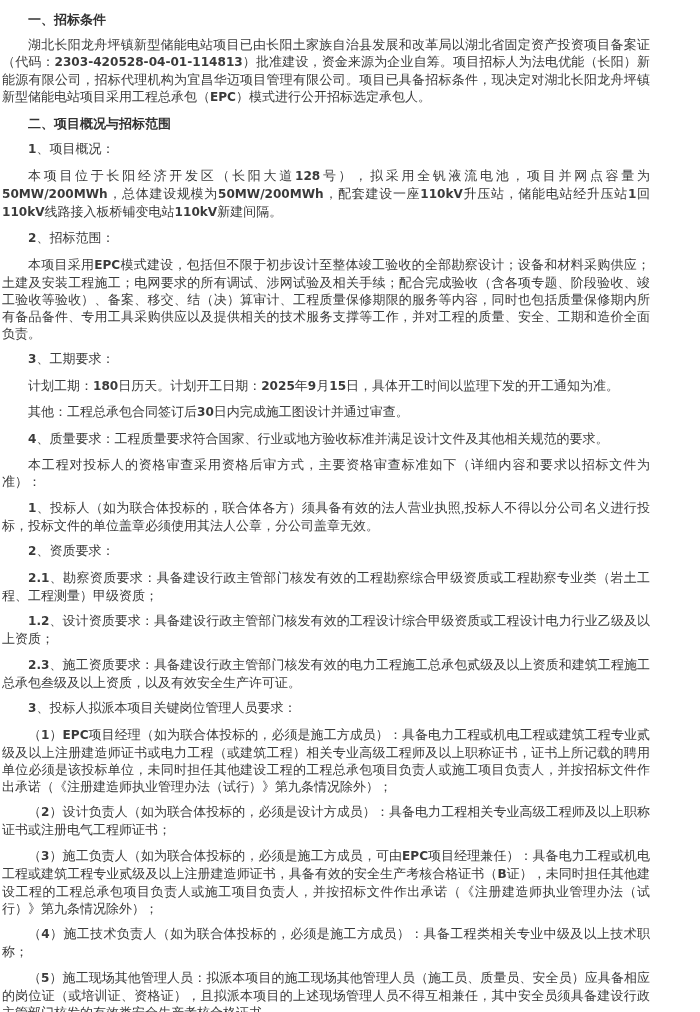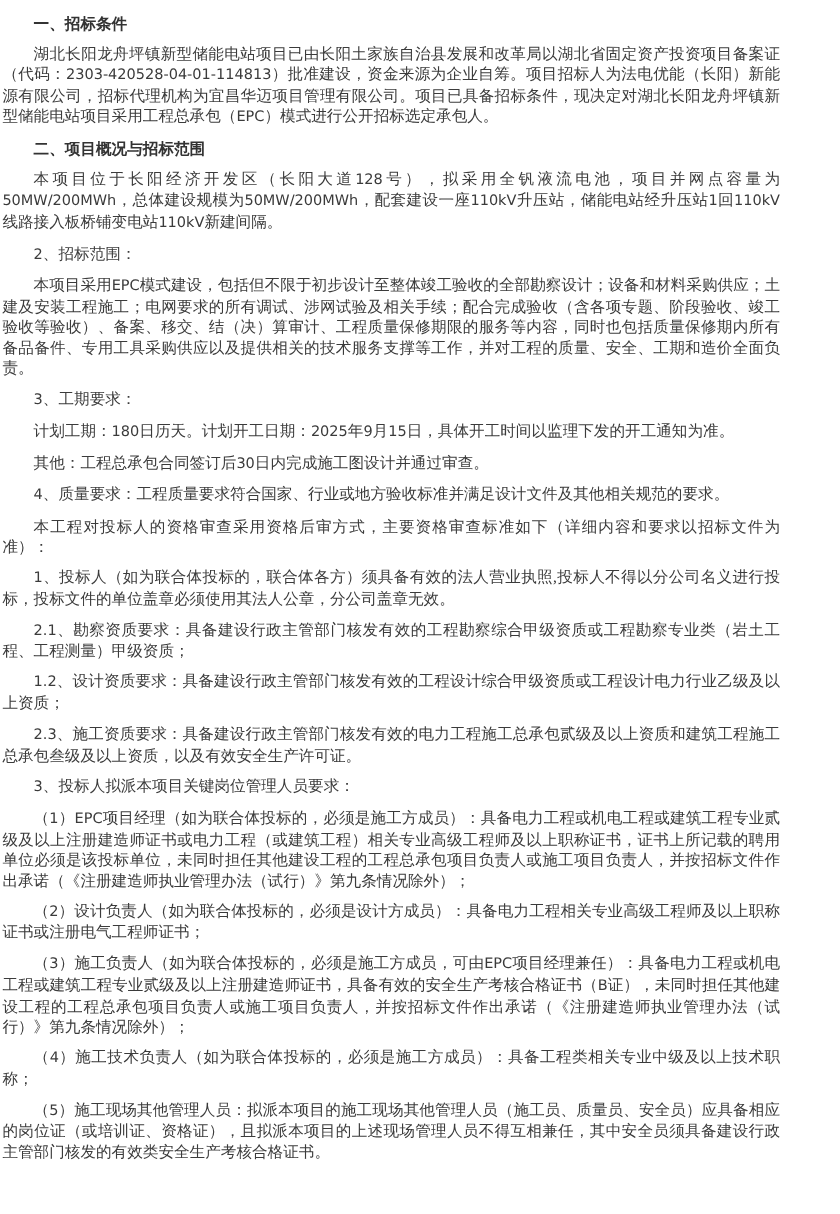--- a/index.html
+++ b/index.html
@@ -22,42 +22,44 @@
     margin: 8.5px 0;
     text-indent: 2em;
   }
   .doc p.h {
     font-weight: bold;
     color: #333333;
   }
   
   .doc .lt {
     font-family: "DejaVu Sans", "Liberation Sans", sans-serif;
-    font-weight: normal;
+    font-weight: bold;
     font-size: 0.93em;
     letter-spacing: 0;
   }
 </style>
 </head>
 <body>
 
 <div class="page">
   <div class="doc">
     <p class="h">一、招标条件</p>
     <p class="b">湖北长阳龙舟坪镇新型储能电站项目已由长阳土家族自治县发展和改革局以湖北省固定资产投资项目备案证（代码：<span class="lt">2303-420528-04-01-114813</span>）批准建设，资金来源为企业自筹。项目招标人为法电优能（长阳）新能源有限公司，招标代理机构为宜昌华迈项目管理有限公司。项目已具备招标条件，现决定对湖北长阳龙舟坪镇新型储能电站项目采用工程总承包（<span class="lt">EPC</span>）模式进行公开招标选定承包人。</p>
     <p class="h">二、项目概况与招标范围</p>
+    <p class="b"><span class="lt">1</span>、项目概况：</p>
     <p class="b">本项目位于长阳经济开发区（长阳大道<span class="lt">128</span>号），拟采用全钒液流电池，项目并网点容量为<span class="lt">50MW/200MWh</span>，总体建设规模为<span class="lt">50MW/200MWh</span>，配套建设一座<span class="lt">110kV</span>升压站，储能电站经升压站<span class="lt">1</span>回<span class="lt">110kV</span>线路接入板桥铺变电站<span class="lt">110kV</span>新建间隔。</p>
     <p class="b"><span class="lt">2</span>、招标范围：</p>
     <p class="b">本项目采用<span class="lt">EPC</span>模式建设，包括但不限于初步设计至整体竣工验收的全部勘察设计；设备和材料采购供应；土建及安装工程施工；电网要求的所有调试、涉网试验及相关手续；配合完成验收（含各项专题、阶段验收、竣工验收等验收）、备案、移交、结（决）算审计、工程质量保修期限的服务等内容，同时也包括质量保修期内所有备品备件、专用工具采购供应以及提供相关的技术服务支撑等工作，并对工程的质量、安全、工期和造价全面负责。</p>
     <p class="b"><span class="lt">3</span>、工期要求：</p>
     <p class="b">计划工期：<span class="lt">180</span>日历天。计划开工日期：<span class="lt">2025</span>年<span class="lt">9</span>月<span class="lt">15</span>日，具体开工时间以监理下发的开工通知为准。</p>
     <p class="b">其他：工程总承包合同签订后<span class="lt">30</span>日内完成施工图设计并通过审查。</p>
     <p class="b"><span class="lt">4</span>、质量要求：工程质量要求符合国家、行业或地方验收标准并满足设计文件及其他相关规范的要求。</p>
     <p class="b">本工程对投标人的资格审查采用资格后审方式，主要资格审查标准如下（详细内容和要求以招标文件为准）：</p>
     <p class="b"><span class="lt">1</span>、投标人（如为联合体投标的，联合体各方）须具备有效的法人营业执照,投标人不得以分公司名义进行投标，投标文件的单位盖章必须使用其法人公章，分公司盖章无效。</p>
+    <p class="b"><span class="lt">2</span>、资质要求：</p>
     <p class="b"><span class="lt">2.1</span>、勘察资质要求：具备建设行政主管部门核发有效的工程勘察综合甲级资质或工程勘察专业类（岩土工程、工程测量）甲级资质；</p>
     <p class="b"><span class="lt">1.2</span>、设计资质要求：具备建设行政主管部门核发有效的工程设计综合甲级资质或工程设计电力行业乙级及以上资质；</p>
     <p class="b"><span class="lt">2.3</span>、施工资质要求：具备建设行政主管部门核发有效的电力工程施工总承包贰级及以上资质和建筑工程施工总承包叁级及以上资质，以及有效安全生产许可证。</p>
     <p class="b"><span class="lt">3</span>、投标人拟派本项目关键岗位管理人员要求：</p>
     <p class="b">（<span class="lt">1</span>）<span class="lt">EPC</span>项目经理（如为联合体投标的，必须是施工方成员）：具备电力工程或机电工程或建筑工程专业贰级及以上注册建造师证书或电力工程（或建筑工程）相关专业高级工程师及以上职称证书，证书上所记载的聘用单位必须是该投标单位，未同时担任其他建设工程的工程总承包项目负责人或施工项目负责人，并按招标文件作出承诺（《注册建造师执业管理办法（试行）》第九条情况除外）；</p>
     <p class="b">（<span class="lt">2</span>）设计负责人（如为联合体投标的，必须是设计方成员）：具备电力工程相关专业高级工程师及以上职称证书或注册电气工程师证书；</p>
     <p class="b">（<span class="lt">3</span>）施工负责人（如为联合体投标的，必须是施工方成员，可由<span class="lt">EPC</span>项目经理兼任）：具备电力工程或机电工程或建筑工程专业贰级及以上注册建造师证书，具备有效的安全生产考核合格证书（<span class="lt">B</span>证），未同时担任其他建设工程的工程总承包项目负责人或施工项目负责人，并按招标文件作出承诺（《注册建造师执业管理办法（试行）》第九条情况除外）；</p>
     <p class="b">（<span class="lt">4</span>）施工技术负责人（如为联合体投标的，必须是施工方成员）：具备工程类相关专业中级及以上技术职称；</p>
     <p class="b">（<span class="lt">5</span>）施工现场其他管理人员：拟派本项目的施工现场其他管理人员（施工员、质量员、安全员）应具备相应的岗位证（或培训证、资格证），且拟派本项目的上述现场管理人员不得互相兼任，其中安全员须具备建设行政主管部门核发的有效类安全生产考核合格证书。</p>
 

